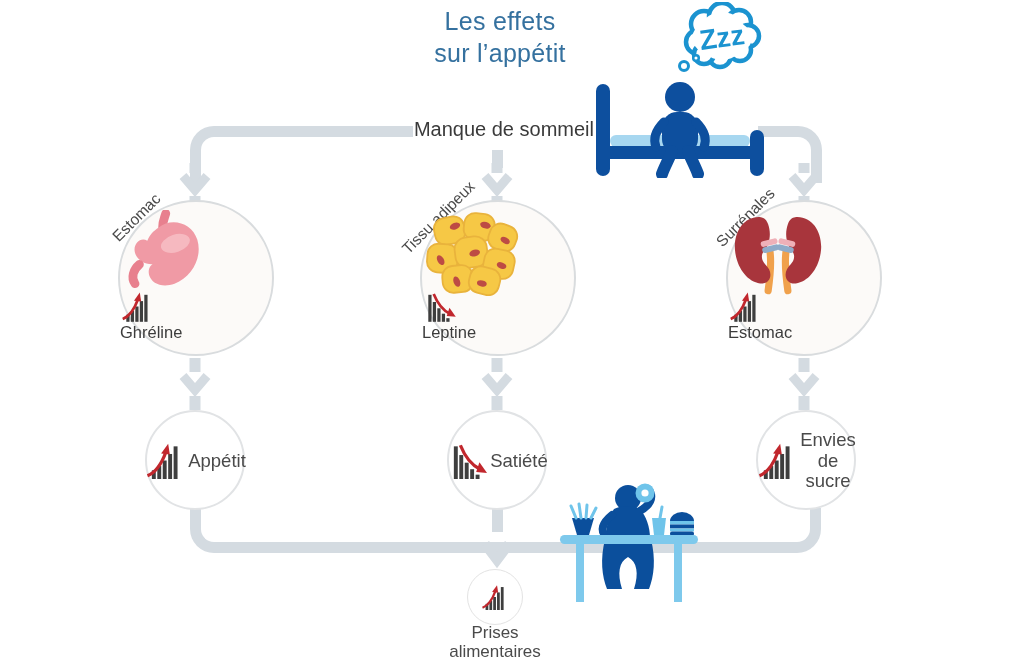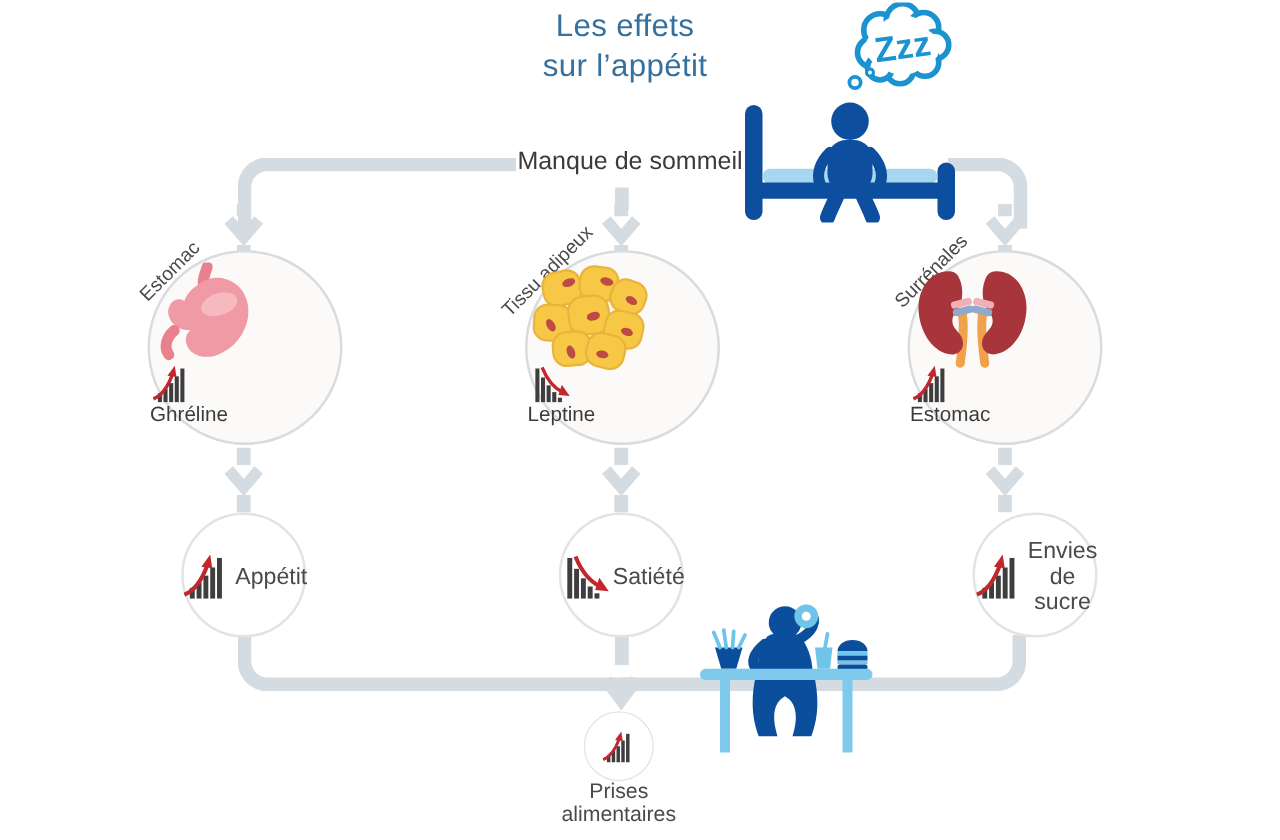--- a/index.html
+++ b/index.html
@@ -36,21 +36,21 @@
   .fa-b {left:481px;top:540px;}
 
   
   .organ-circle{position:absolute;top:200px;width:156px;height:156px;border-radius:50%;
                 background:#fcfaf8;border:2px solid #d9dcde;box-sizing:border-box;
                 display:flex;flex-direction:column;padding-top:8px;z-index:2;}
   .organ-circle.c1{left:118px;} .organ-circle.c2{left:420px;} .organ-circle.c3{left:726px;}
   .effect-circle{position:absolute;top:410px;width:100px;height:100px;border-radius:50%;
                  background:#fff;border:2px solid #e1e3e5;box-sizing:border-box;
                  display:flex;flex-direction:row;align-items:center;justify-content:center;z-index:2;}
-  .effect-circle.c1{left:145px;} .effect-circle.c2{left:447px;} .effect-circle.c3{left:778px;}
+  .effect-circle.c1{left:145px;} .effect-circle.c2{left:447px;} .effect-circle.c3{left:756px;}
   .outcome-circle{position:absolute;left:467px;top:569px;width:56px;height:56px;border-radius:50%;
                   background:#fff;border:1.5px solid #e3e3e3;box-sizing:border-box;
                   display:flex;align-items:center;justify-content:center;z-index:2;}
 
   
   .chart svg{display:none;}
   .chart.trend-up .chart-up{display:block;}
   .chart.trend-down .chart-down{display:block;}
   .chart-md svg{width:36px;height:31px;}
   .chart-lg svg{width:44px;height:37px;}

